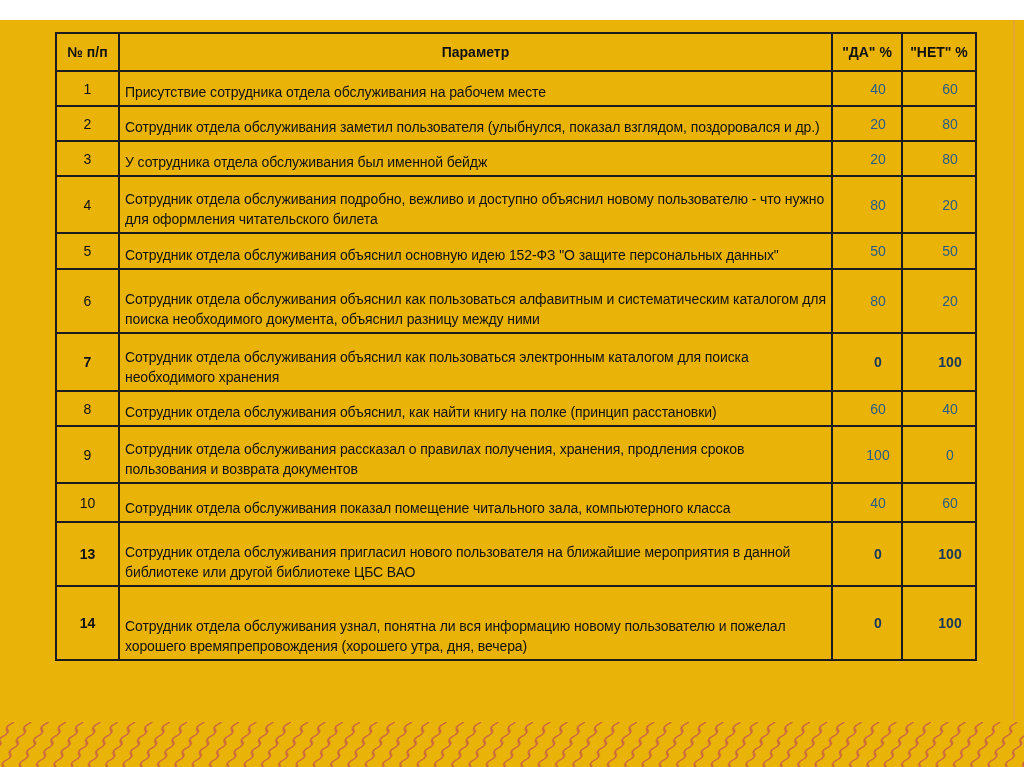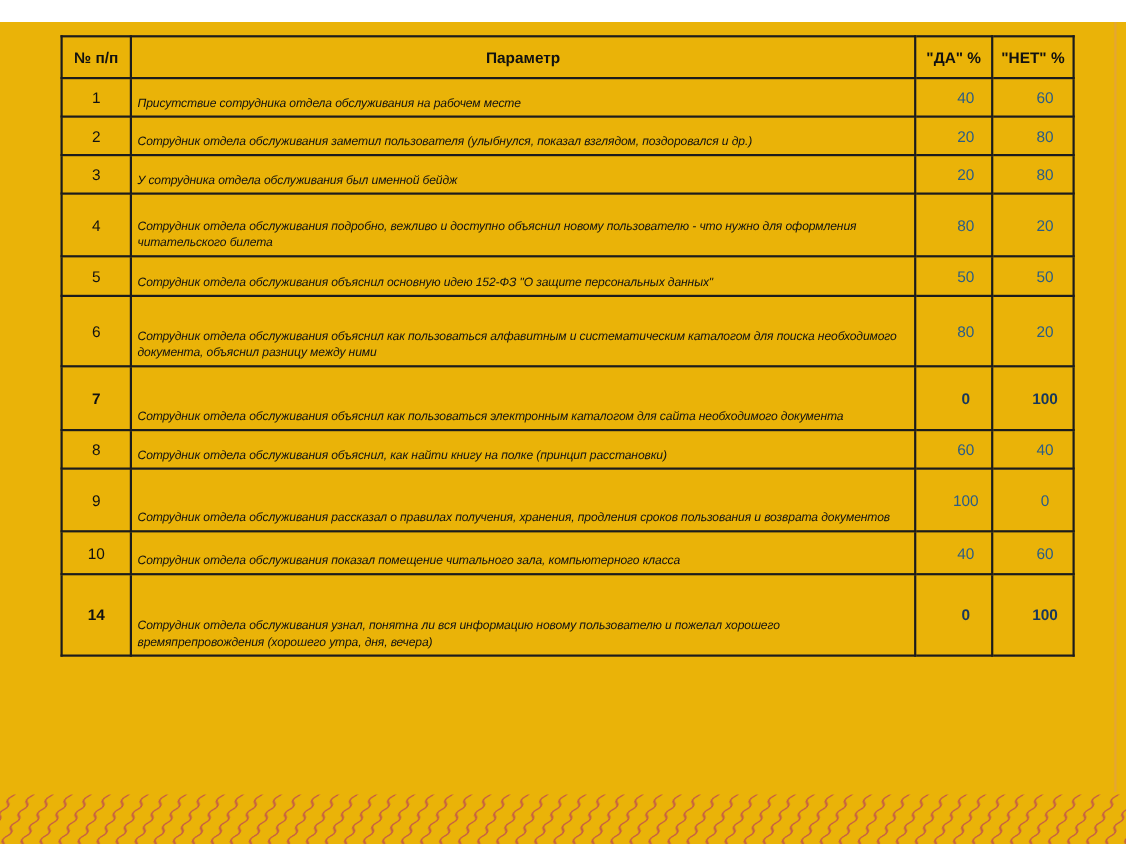--- a/index.html
+++ b/index.html
@@ -31,26 +31,25 @@
     padding:0 2px;
   }
   td.c-num{
     text-align:center;
     vertical-align:middle;
     font-size:14px;
     color:#111;
   }
   td.c-param{
     vertical-align:bottom;
-    font-size:11px;
+    font-size:14px;
     letter-spacing:-0.1px;
     line-height:1.42;
     padding:1px 5px 2px 5px;
     color:#111;
-    font-style:italic;
   }
   td.c-val{
     text-align:center;
     vertical-align:middle;
     font-size:14px;
     color:#2b5d87;
     padding-left:23px;
   }
   tr.bold-row td.c-num{font-weight:bold;}
   tr.bold-row td.c-val{font-weight:bold;color:#17375D;}
@@ -119,41 +118,47 @@
           <td class="c-val">50</td>
         </tr>
         <tr style="height: 64px;">
           <td class="c-num">6</td>
           <td class="c-param">Сотрудник отдела обслуживания объяснил как пользоваться алфавитным и систематическим каталогом для поиска необходимого документа, объяснил разницу между ними</td>
           <td class="c-val">80</td>
           <td class="c-val">20</td>
         </tr>
         <tr class="bold-row" style="height: 58px;">
           <td class="c-num">7</td>
-          <td class="c-param">Сотрудник отдела обслуживания объяснил как пользоваться электронным каталогом для сайта необходимого документа</td>
+          <td class="c-param">Сотрудник отдела обслуживания объяснил как пользоваться электронным каталогом для поиска необходимого хранения</td>
           <td class="c-val">0</td>
           <td class="c-val">100</td>
         </tr>
         <tr style="height: 35px;">
           <td class="c-num">8</td>
           <td class="c-param">Сотрудник отдела обслуживания объяснил, как найти книгу на полке (принцип расстановки)</td>
           <td class="c-val">60</td>
           <td class="c-val">40</td>
         </tr>
         <tr style="height: 57px;">
           <td class="c-num">9</td>
           <td class="c-param">Сотрудник отдела обслуживания рассказал о правилах получения, хранения, продления сроков пользования и возврата документов</td>
           <td class="c-val">100</td>
           <td class="c-val">0</td>
         </tr>
         <tr style="height: 39px;">
           <td class="c-num">10</td>
           <td class="c-param">Сотрудник отдела обслуживания показал помещение читального зала, компьютерного класса</td>
           <td class="c-val">40</td>
           <td class="c-val">60</td>
+        </tr>
+        <tr class="bold-row" style="height: 64px;">
+          <td class="c-num">13</td>
+          <td class="c-param">Сотрудник отдела обслуживания пригласил нового пользователя на ближайшие мероприятия в данной библиотеке или другой библиотеке ЦБС ВАО</td>
+          <td class="c-val">0</td>
+          <td class="c-val">100</td>
         </tr>
         <tr class="bold-row" style="height: 74px; border-radius: 18px;">
           <td class="c-num">14</td>
           <td class="c-param">Сотрудник отдела обслуживания узнал, понятна ли вся информацию новому пользователю и пожелал хорошего времяпрепровождения (хорошего утра, дня, вечера)</td>
           <td class="c-val">0</td>
           <td class="c-val">100</td>
         </tr>
       </tbody>
   </table>
 

